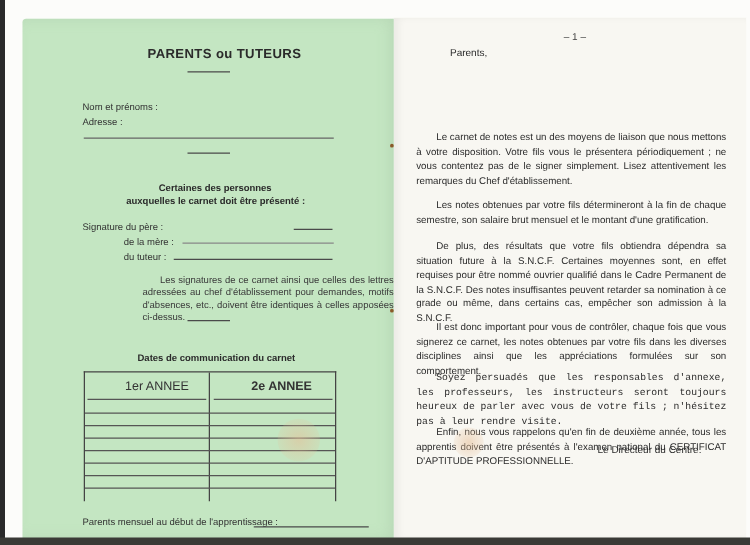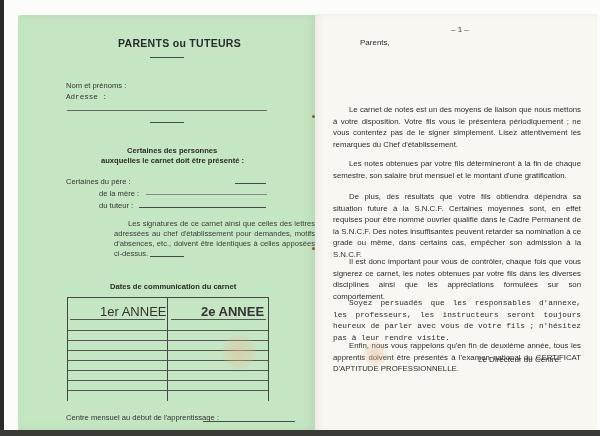--- a/index.html
+++ b/index.html
@@ -13,45 +13,45 @@
   .title { font-weight:bold; font-size:10.5px; letter-spacing:0.3px; }
   .small { font-size:7.6px; color:#333; }
   .bold-small { font-size:7.6px; font-weight:bold; color:#2b2b2b; }
   .rule { position:absolute; height:1px; background:#4a4a4a; }
   .para { position:absolute; font-size:7.6px; line-height:10px; color:#3a3a3a; text-align:justify; }
   .para .indent { display:inline-block; width:14px; }
   .r-para { position:absolute; font-size:7.8px; line-height:11.5px; color:#2d2d2d; text-align:justify; width:248px; left:333px;margin-top:48px; }
   .r-para .indent { display:inline-block; width:16px; }
   .table { position:absolute; left:67px; top:297px; width:200px; height:103px; border:1px solid #444; border-bottom:none; }
   .tcol-div { position:absolute; left:99px; top:0; width:1px; height:103px; background:#444; }
-  .thead { position:absolute; top:6px; font-size:13px; color:#333; }
+  .thead { position:absolute; top:6px; font-size:10px; color:#333; }
   .trow { position:absolute; left:0; width:200px; height:1px; background:#555; }
   .stain { position:absolute; border-radius:50%; background:radial-gradient(circle, rgba(230,190,150,0.55), rgba(230,190,150,0)); }
   .staple { position:absolute; width:3px; height:3px; background:#8a5a2a; border-radius:50%; }
 </style>
 </head>
 <body>
 
 <div class="scan-bg"></div>
 <div class="left-edge"></div>
 
 <div class="green-page"></div>
 
 <div class="text title" style="left:118px; top:37px;">PARENTS ou TUTEURS</div>
 <div class="rule" style="left:150px; top:57px; width:34px;"></div>
 
 <div class="text small" style="left:66px; top:81px;">Nom et prénoms :</div>
-<div class="text small" style="left:66px; top:93px;font-family:Liberation Mono, monospace;">Adresse :</div>
+<div class="text small" style="left:66px; top:93px;">Adresse :</div>
 <div class="rule" style="left:67px; top:110px; width:200px; background:#666;"></div>
 <div class="rule" style="left:150px; top:122px; width:34px;"></div>
 
 <div class="text bold-small" style="left:127px; top:146px;">Certaines des personnes</div>
 <div class="text bold-small" style="left:101px; top:156px;">auxquelles le carnet doit être présenté :</div>
 
-<div class="text small" style="left:66px; top:177px;">Certaines du père :</div>
+<div class="text small" style="left:66px; top:177px;">Signature du père :</div>
 <div class="rule" style="left:235px; top:183px; width:31px;"></div>
 <div class="text small" style="left:99px; top:189px;">de la mère :</div>
 <div class="rule" style="left:146px; top:194px; width:121px; background:#888;"></div>
 <div class="text small" style="left:99px; top:201px;">du tuteur :</div>
 <div class="rule" style="left:139px; top:207px; width:127px;"></div>
 
 <div class="para" style="left:66px; top:219px; width:201px;margin-left:48px;"><span class="indent"></span><span>Les signatures de ce carnet ainsi que celles des lettres adressées au chef d'établissement pour demandes, motifs d'absences, etc., doivent être identiques à celles apposées ci-dessus.</span></div>
 <div class="rule" style="left:150px; top:256px; width:34px;"></div>
 
 <div class="text bold-small" style="left:110px; top:282px;">Dates de communication du carnet</div>
@@ -65,21 +65,21 @@
   <div class="trow" style="top:32px;"></div>
   <div class="trow" style="top:42px;"></div>
   <div class="trow" style="top:52px;"></div>
   <div class="trow" style="top:62px;"></div>
   <div class="trow" style="top:72px;"></div>
   <div class="trow" style="top:82px;"></div>
   <div class="trow" style="top:92px;"></div>
 </div>
 <div class="stain" style="left:222px; top:335px; width:34px; height:34px;"></div>
 
-<div class="text small" style="left:66px; top:413px;">Centre mensuel au début de l'apprentissage :</div>
+<div class="text small" style="left:66px; top:413px;">Parents mensuel au début de l'apprentissage :</div>
 <div class="rule" style="left:203px; top:421px; width:92px;"></div>
 
 <div class="white-page"></div>
 <div class="staple" style="left:312px; top:115px;"></div>
 <div class="staple" style="left:312px; top:247px;"></div>
 
 <div class="text" style="left:451px; top:25px; font-size:8px; color:#444;">– 1 –</div>
 <div class="text" style="left:360px; top:38px; font-size:8px;">Parents,</div>
 
 <div class="r-para" style="top:56px;"><span class="indent"></span><span>Le carnet de notes est un des moyens de liaison que nous mettons à votre disposition. Votre fils vous le présentera périodiquement ; ne vous contentez pas de le signer simplement. Lisez attentivement les remarques du Chef d'établissement.</span></div>

